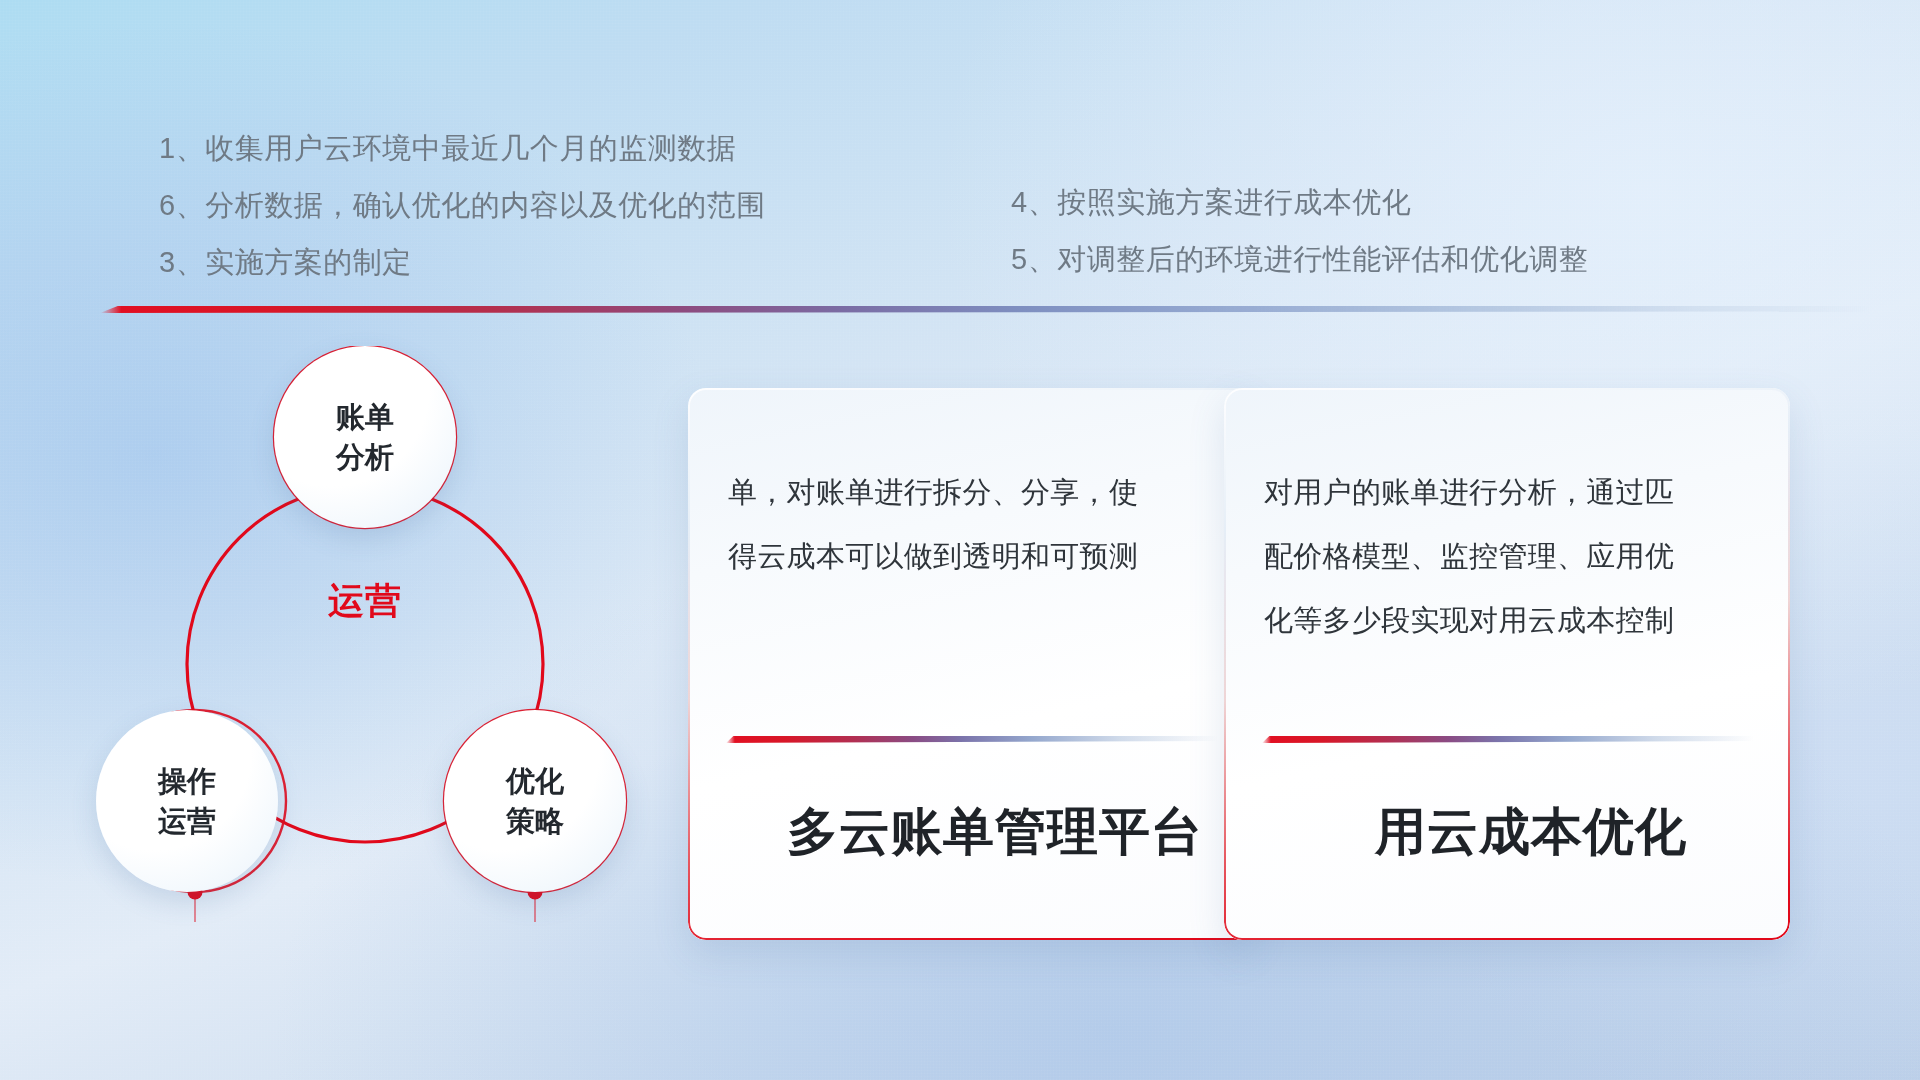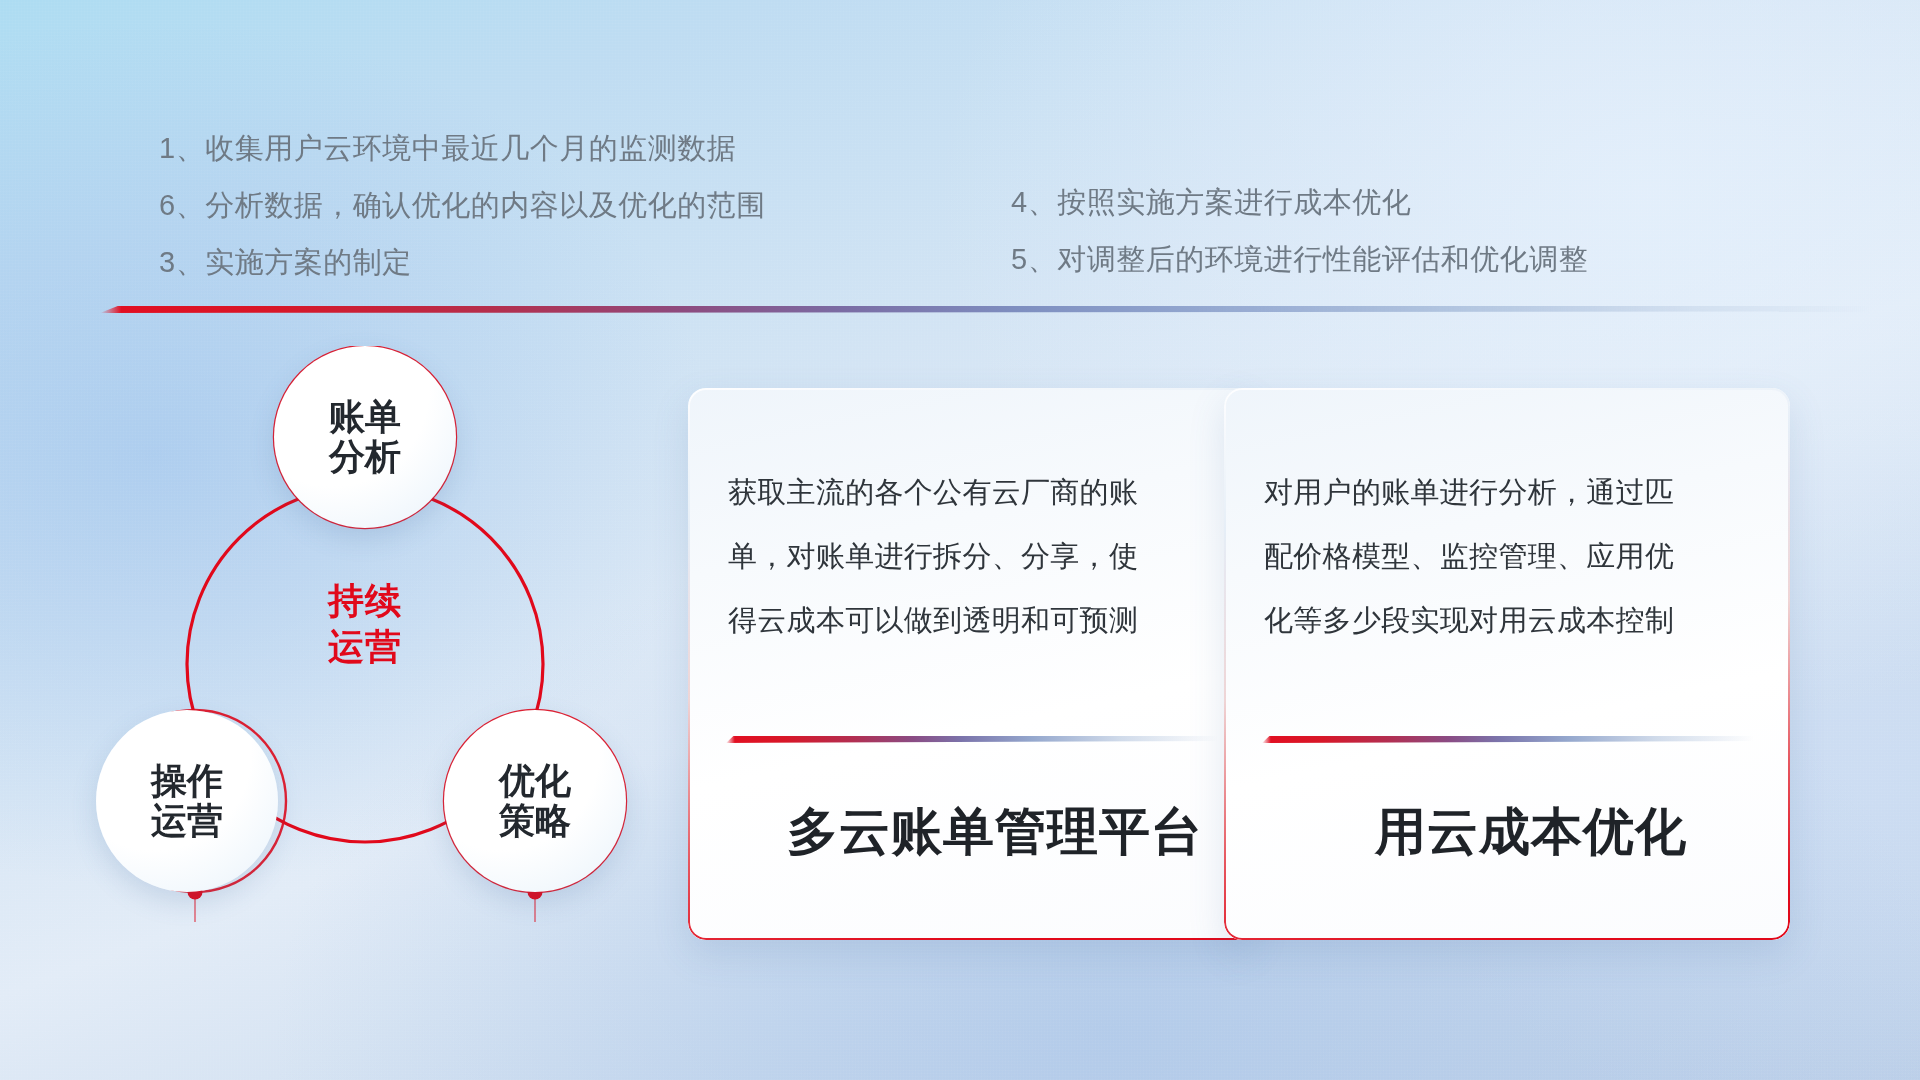--- a/index.html
+++ b/index.html
@@ -97,21 +97,21 @@
     position: absolute;
     border-radius: 50%;
     background: radial-gradient(circle at 32% 24%, #ffffff 0%, #ffffff 52%, #f4f9fd 74%, #e8f1fa 100%);
     box-shadow: 0 10px 26px rgba(70,110,160,0.18);
     display: flex;
     flex-direction: column;
     align-items: center;
     justify-content: center;
     color: #23282e;
     font-weight: bold;
-    font-size: 36px;
+    font-size: 29px;
     line-height: 40px;
     text-align: center;
   }
   .bubble span { display: block; }
 
   .bubble-top   { left: 178px; top: 0px;   width: 182px; height: 182px; }
   .bubble-left  { left: 0;   top: 364px; width: 182px; height: 182px; }
   .bubble-right { left: 348px; top: 364px; width: 182px; height: 182px; }
 
   .venn-center {
@@ -257,29 +257,27 @@
       <span>操作</span>
       <span>运营</span>
     </div>
 
     <div class="bubble bubble-right">
       <span>优化</span>
       <span>策略</span>
     </div>
 
     <div class="venn-center">
-      <div>持续</div>
       <div>运营</div>
     </div>
 
   </div>
 
   <div class="card card-1">
     <div class="card-body">
-      <span>获取主流的各个公有云厂商的账</span>
       <span>单，对账单进行拆分、分享，使</span>
       <span>得云成本可以做到透明和可预测</span>
     </div>
     <div class="card-rule"></div>
     <div class="card-title">多云账单管理平台</div>
   </div>
 
   <div class="card card-2">
     <div class="card-body">
       <span>对用户的账单进行分析，通过匹</span>

